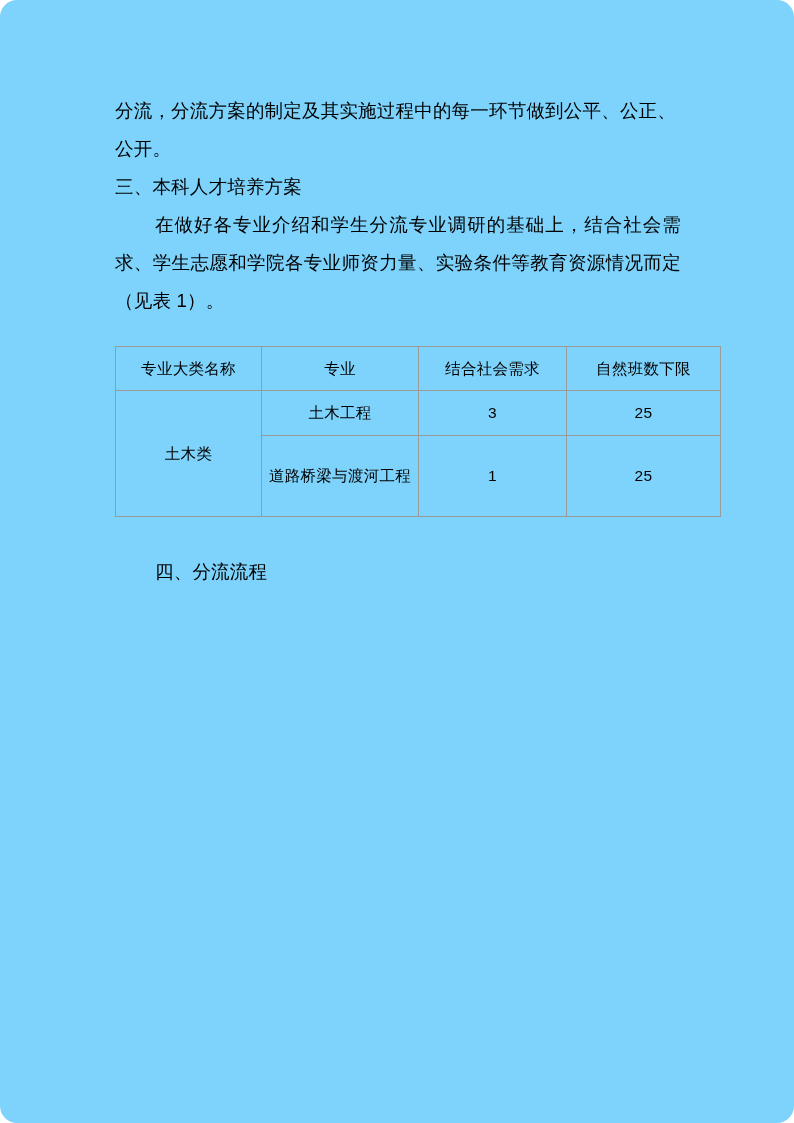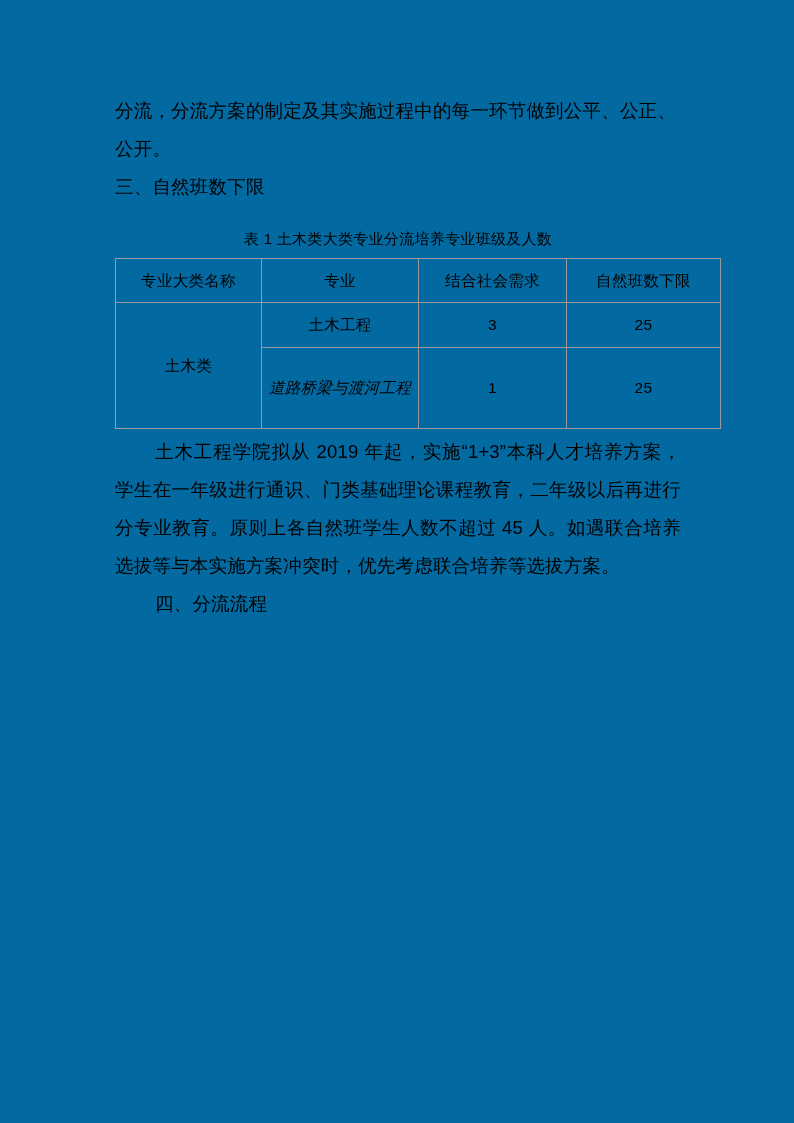--- a/index.html
+++ b/index.html
@@ -15,21 +15,22 @@
     color: #000000;
     overflow: hidden;
   }
 
   .page {
     position: absolute;
     left: 0;
     top: 0;
     width: 794px;
     height: 1123px;
-    background: #0369a1;
+    background: #7dd3fc;
+    border-radius: 17px;
   }
 
   .content {
     position: absolute;
     left: 115px;
     top: 0;
     width: 566px;
   }
 
   
@@ -50,20 +51,21 @@
   }
 
   .heading {
     font-size: 18.5px;
     line-height: 38px;
     margin: 0;
     letter-spacing: 0.2px;
   }
   .heading.indent {
     text-indent: 40px;
+    margin-top: 32px;
   }
 
   
   .table-caption {
     font-size: 15px;
     line-height: 26px;
     text-align: center;
     margin: 0;
     letter-spacing: 0.3px;
   }
@@ -90,47 +92,46 @@
   th.col-b, td.col-b { width: 148px; }
   th.col-c, td.col-c { width: 139px; }
   th.col-d, td.col-d { width: 145px; }
 
   tr.head-row th { height: 43px; margin-top: 34px; }
   tr.row-1 td { height: 44px; }
   tr.row-2 td { height: 80px; }
 
   td.wrap-cell {
     line-height: 34px;
-    font-style: italic;
   }
 
   .num { font-family: "Liberation Sans", "DejaVu Sans", sans-serif; }
 
   
   .spacer-top { height: 92px; }
   .gap-before-caption { height: 20px; }
   .gap-after-caption { height: 6px; }
   .gap-after-table { height: 4px; }
 </style>
 </head>
 <body>
 
 <div class="page">
   <div class="content">
 
     <div class="spacer-top"></div>
 
     <p class="para last-no-justify">分流，分流方案的制定及其实施过程中的每一环节做到公平、公正、公开。</p>
 
-    <p class="heading">三、自然班数下限</p>
+    <p class="heading">三、本科人才培养方案</p>
 
+    <p class="para indent">在做好各专业介绍和学生分流专业调研的基础上，结合社会需求、学生志愿和学院各专业师资力量、实验条件等教育资源情况而定（见表 1）。</p>
 
     <div class="gap-before-caption"></div>
 
-    <p class="table-caption">表 1 土木类大类专业分流培养专业班级及人数</p>
 
     <div class="gap-after-caption"></div>
 
     <table class="data-table">
       <thead>
         <tr class="head-row">
           <th class="col-a">专业大类名称</th>
           <th class="col-b">专业</th>
           <th class="col-c">结合社会需求</th>
           <th class="col-d">自然班数下限</th>
@@ -146,18 +147,17 @@
         <tr class="row-2">
           <td class="col-b wrap-cell">道路桥梁与渡河工程</td>
           <td class="col-c num">1</td>
           <td class="col-d num">25</td>
         </tr>
       </tbody>
     </table>
 
     <div class="gap-after-table"></div>
 
-    <p class="para indent">土木工程学院拟从 2019 年起，实施“1+3”本科人才培养方案，学生在一年级进行通识、门类基础理论课程教育，二年级以后再进行分专业教育。原则上各自然班学生人数不超过 45 人。如遇联合培养选拔等与本实施方案冲突时，优先考虑联合培养等选拔方案。</p>
 
     <p class="heading indent">四、分流流程</p>
 
   </div>
 </div>
 
 </body></html>

